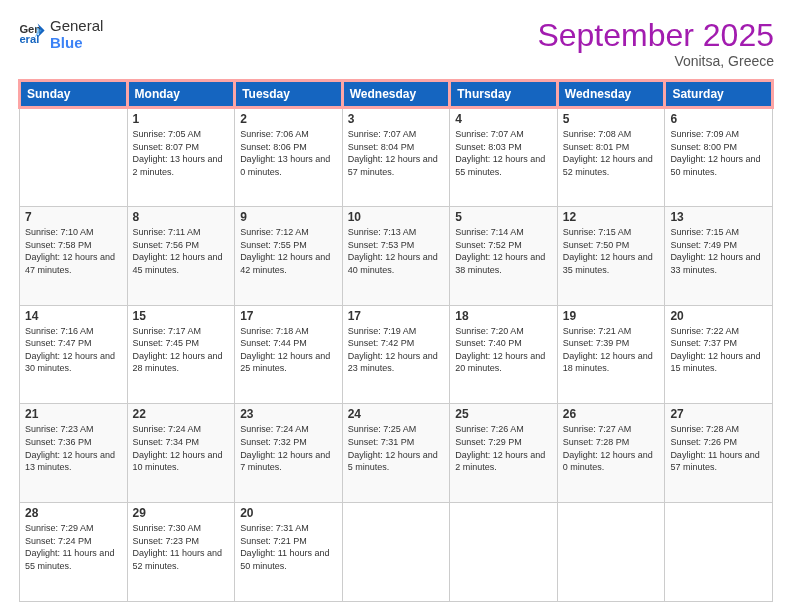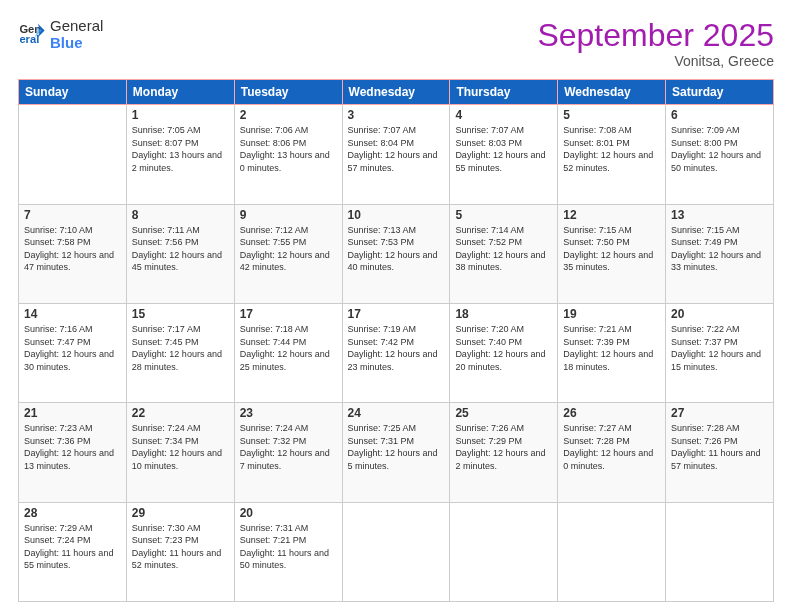--- a/index.html
+++ b/index.html
@@ -52,21 +52,21 @@
       flex: 1;
       table-layout: fixed;
     }
     .calendar th {
       background-color: #1565c0;
       color: #fff;
       font-size: 12px;
       font-weight: bold;
       text-align: left;
       padding: 5px 6px;
-      border: 1px solid #fca5a5;
+      border: 3px solid #fca5a5;
     }
     .calendar td {
       vertical-align: top;
       border: 1px solid #ccc;
       padding: 3px 5px;
       font-size: 9.5px;
       color: #333;
       height: 80px;
     }
     .day-num {

